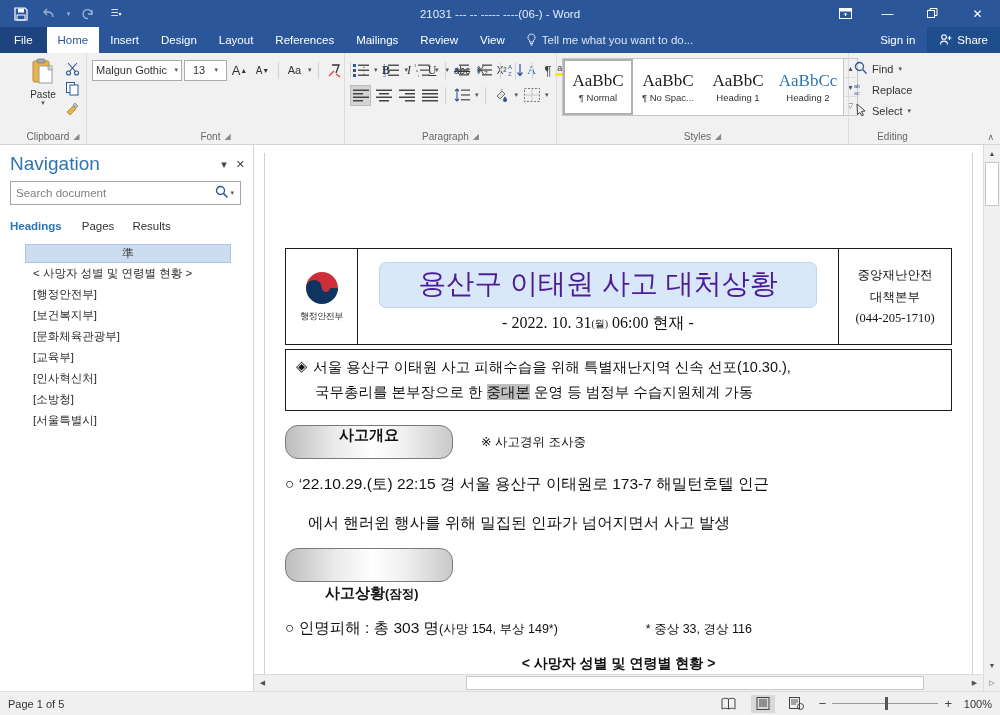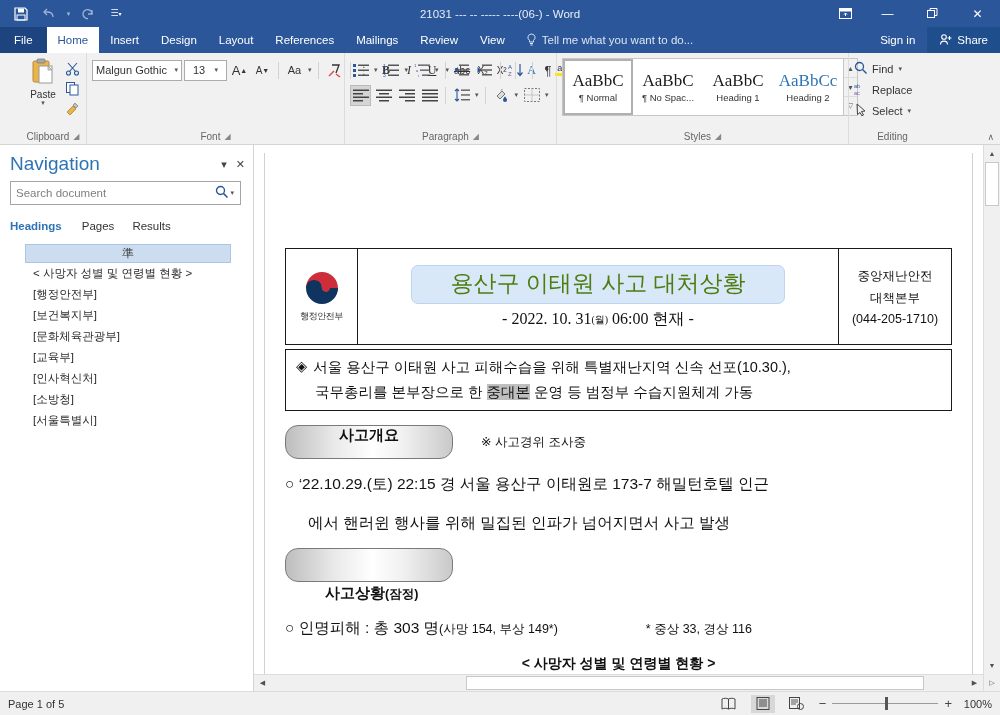--- a/index.html
+++ b/index.html
@@ -188,28 +188,28 @@
     width: 72px; border-right: 1.6px solid #1a1a1a; display: flex; flex-direction: column;
     align-items: center; justify-content: center; gap: 2px; padding-bottom: 2px;
   }
   .emblem { width: 40px; height: 40px; position: relative; }
   .emblem-lbl { font-size: 9px; color: #333; white-space: nowrap; letter-spacing: -0.5px; }
   .hdr-mid { flex: 1; display: flex; flex-direction: column; align-items: center; justify-content: center; gap: 5px; }
   .hdr-title-box {
     background: #d9e8f8; border: 1px solid #bcd4ee; border-radius: 7px;
     padding: 2px 38px 4px 38px; margin-top: 2px;
   }
-  .hdr-title { font-size: 23px; color: #4d7c0f; letter-spacing: 0px; white-space: nowrap; }
+  .hdr-title { font-size: 28px; color: #4c1d95; letter-spacing: 0px; white-space: nowrap; }
   .hdr-date { font-size: 16px; color: #111; font-family: "Liberation Serif", serif; white-space: nowrap; }
   .hdr-date .sub { font-size: 10px; vertical-align: 1px; }
   .hdr-right {
     width: 113px; border-left: 1.6px solid #1a1a1a; display: flex; flex-direction: column;
     align-items: center; justify-content: center; gap: 5px; font-size: 12.5px; color: #111;
   }
-  .hdr-right .tel { font-family: Liberation Sans, sans-serif; font-size: 12.5px; }
+  .hdr-right .tel { font-family: Liberation Serif, serif; font-size: 12.5px; }
 
   
   .sum-box {
     margin-top: 4px; border: 1.2px solid #1a1a1a; padding: 8px 6px 8px 10px;
     display: flex; flex-direction: column; gap: 6px; position: relative;
   }
   .sum-l1 { font-size: 14.5px; color: #111; display: flex; gap: 6px; white-space: nowrap; }
   .sum-l2 { font-size: 14.5px; color: #111; padding-left: 19px; white-space: nowrap; }
   .hl { background: #bfbfbf; }
 

